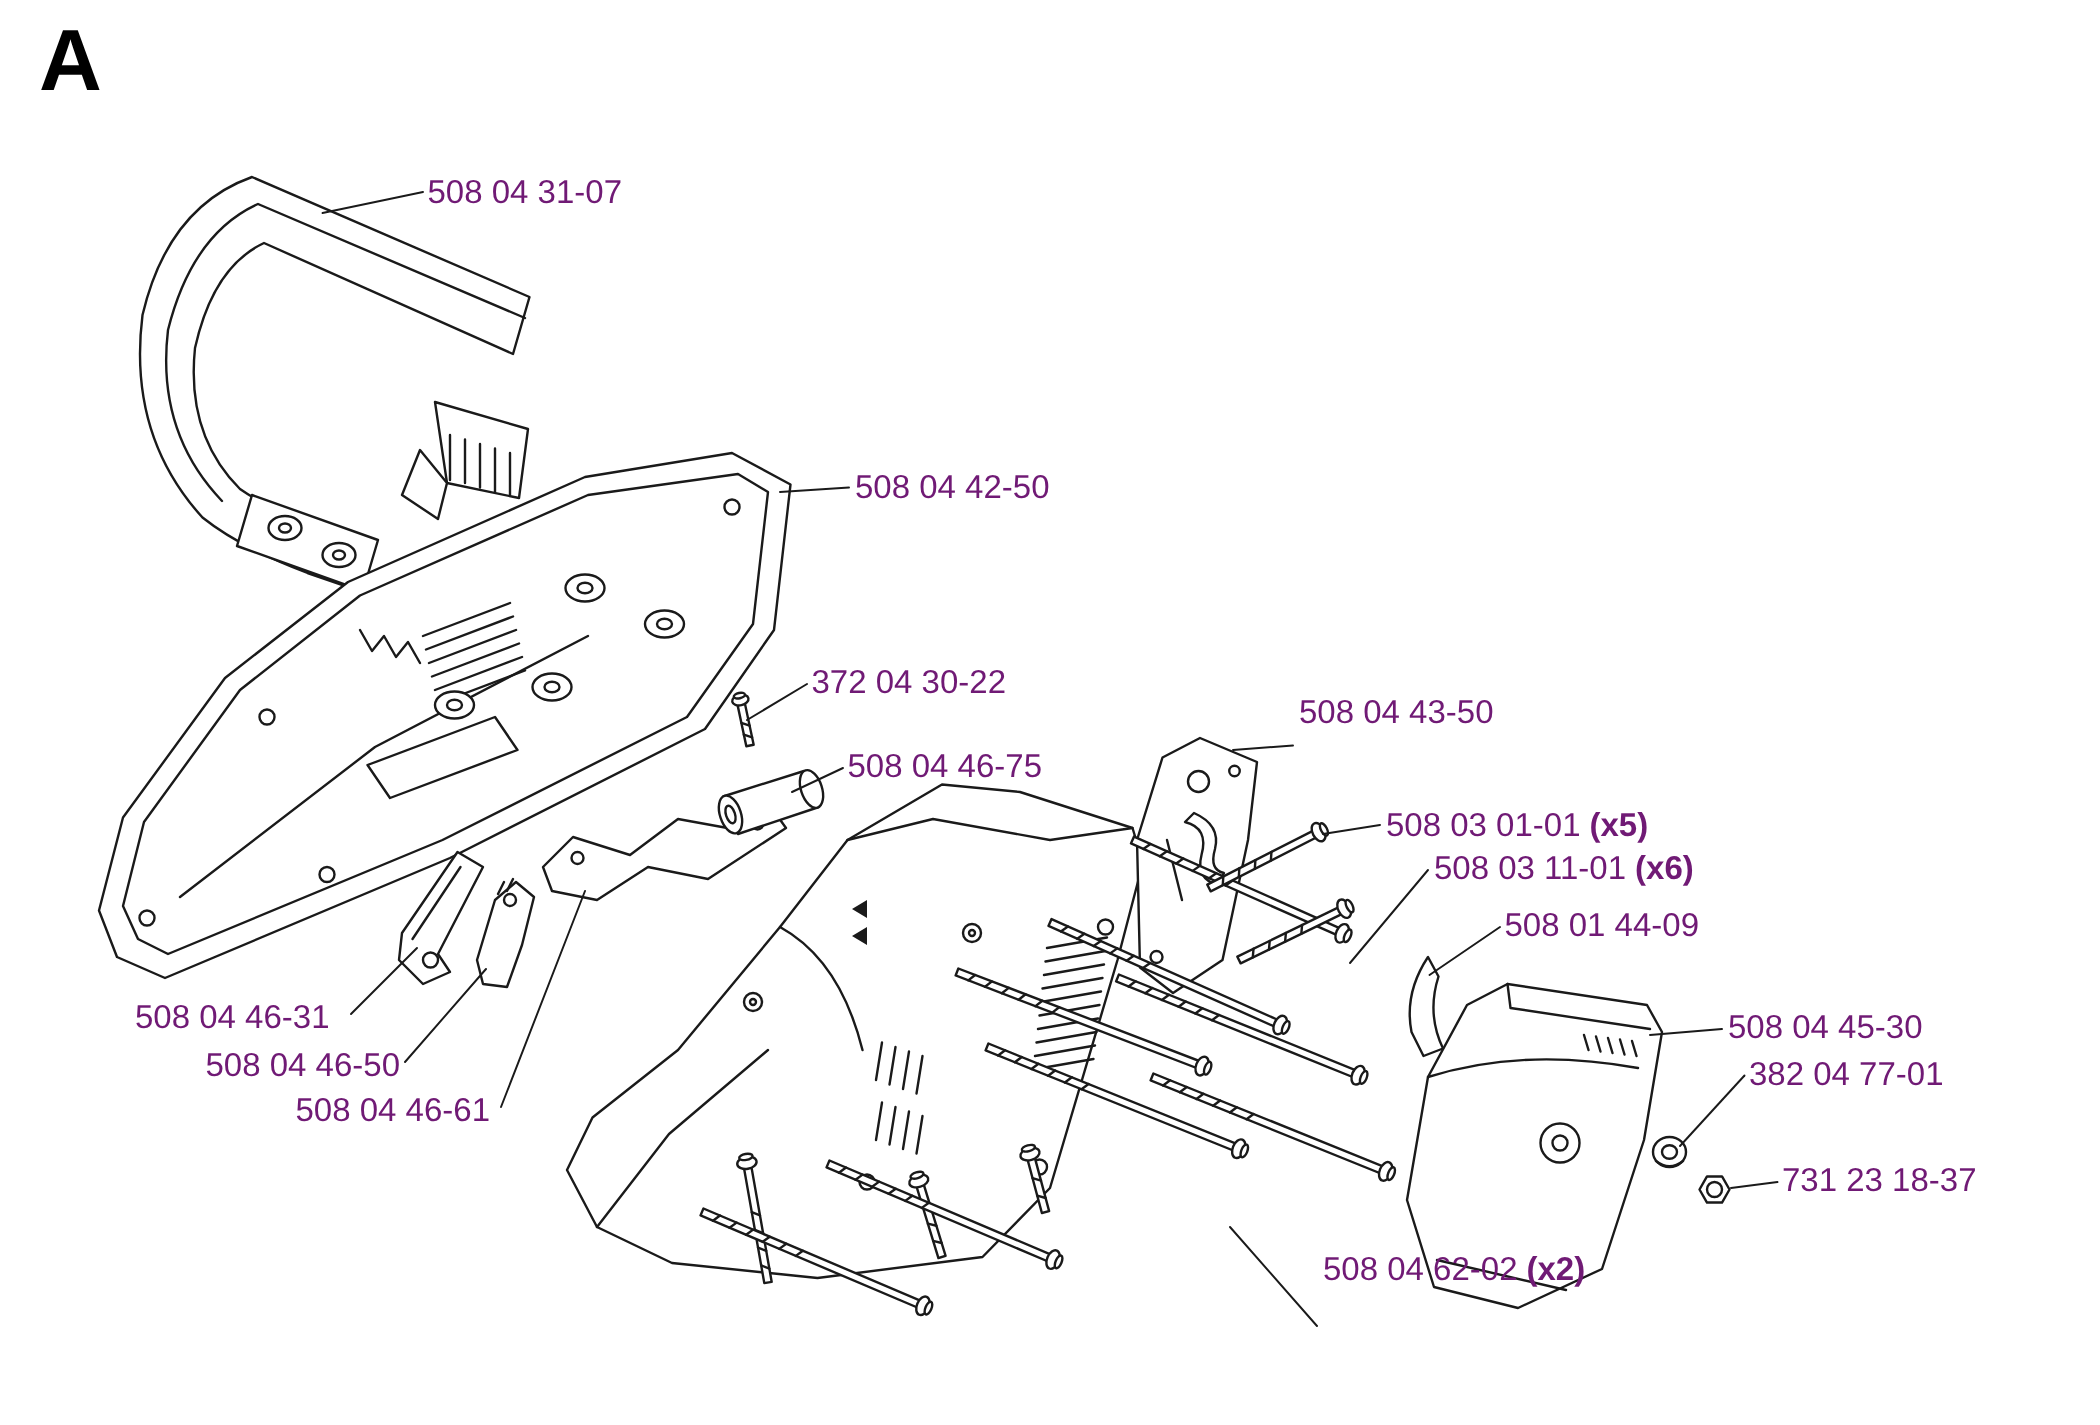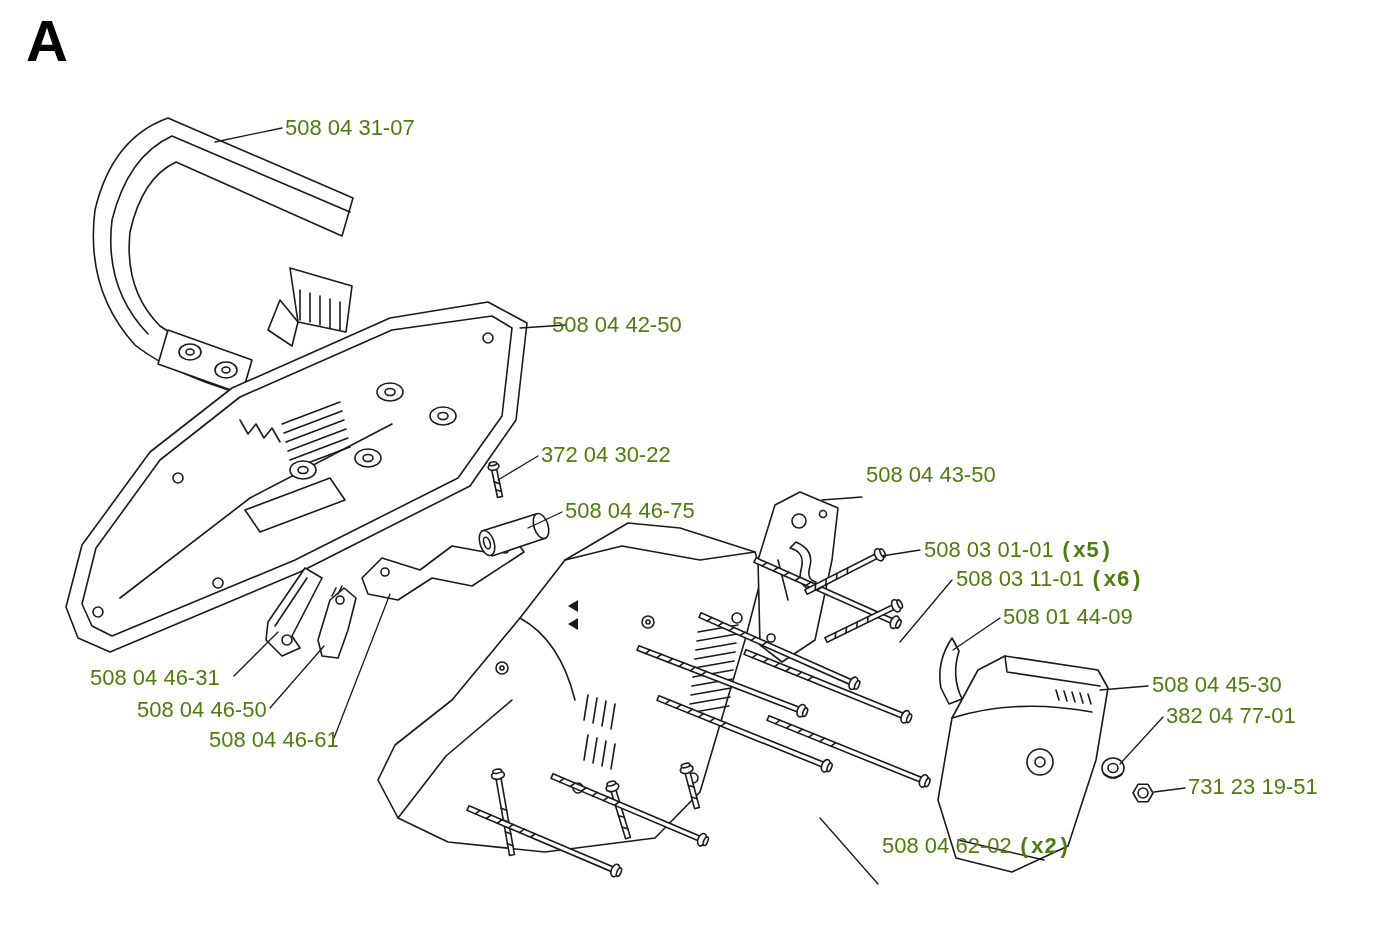--- a/index.html
+++ b/index.html
@@ -12,25 +12,25 @@
   }
   .canvas svg{position:absolute;left:0;top:0;}
   .section-letter{
     position:absolute;left:26px;top:12px;
     font-size:58px;font-weight:bold;color:#000;
     font-family:"Liberation Sans", sans-serif;
     line-height:1;
   }
   .part-label{
     position:absolute;
-    font-size:22px;color:#4d7c0f;
+    font-size:22px;color:#701a75;
     white-space:nowrap;line-height:26px;text-align:center;
   }
   .part-label .qty{font-weight:bold;}
-  .part-label .qty:not(:empty){margin-left:6px;font-family:Liberation Mono, monospace;}
+  .part-label .qty:not(:empty){margin-left:6px;}
 </style>
 </head>
 <body>
 
 <div class="canvas">
 
   <div class="section-letter">A</div>
 
   <svg width="1400" height="950" viewBox="0 0 1400 950" stroke="#1a1a1a" fill="none" stroke-width="1.6" stroke-linejoin="round" stroke-linecap="round">
 
@@ -244,28 +244,28 @@
       <path d="M1120,764 L1163,717"></path>
       <path d="M1154,792 L1185,788"></path>
       <path d="M278,632 L234,676"></path>
       <path d="M324,646 L270,708"></path>
       <path d="M390,594 L334,738"></path>
       <path d="M820,818 L878,884"></path>
     </g>
   </svg>
 
   <div class="part-label" style="left:285px;top:115px"><span>508 04 31-07</span><span class="qty"></span></div>
-  <div class="part-label" style="left:552px;top:312px"><span>508 04 42-50</span><span class="qty"></span></div>
+  <div class="part-label" style="left:570px;top:312px"><span>508 04 42-50</span><span class="qty"></span></div>
   <div class="part-label" style="left:541px;top:442px"><span>372 04 30-22</span><span class="qty"></span></div>
   <div class="part-label" style="left:565px;top:498px"><span>508 04 46-75</span><span class="qty"></span></div>
   <div class="part-label" style="left:866px;top:462px"><span>508 04 43-50</span><span class="qty"></span></div>
   <div class="part-label" style="left:924px;top:537px"><span>508 03 01-01</span><span class="qty">(x5)</span></div>
   <div class="part-label" style="left:956px;top:566px"><span>508 03 11-01</span><span class="qty">(x6)</span></div>
   <div class="part-label" style="left:1003px;top:604px"><span>508 01 44-09</span><span class="qty"></span></div>
   <div class="part-label" style="left:1152px;top:672px"><span>508 04 45-30</span><span class="qty"></span></div>
   <div class="part-label" style="left:1166px;top:703px"><span>382 04 77-01</span><span class="qty"></span></div>
-  <div class="part-label" style="left:1188px;top:774px"><span>731 23 19-51</span><span class="qty"></span></div>
+  <div class="part-label" style="left:1188px;top:774px"><span>731 23 18-37</span><span class="qty"></span></div>
   <div class="part-label" style="left:90px;top:665px"><span>508 04 46-31</span><span class="qty"></span></div>
   <div class="part-label" style="left:137px;top:697px"><span>508 04 46-50</span><span class="qty"></span></div>
-  <div class="part-label" style="left:209px;top:727px"><span>508 04 46-61</span><span class="qty"></span></div>
+  <div class="part-label" style="left:197px;top:727px"><span>508 04 46-61</span><span class="qty"></span></div>
   <div class="part-label" style="left:882px;top:833px"><span>508 04 62-02</span><span class="qty">(x2)</span></div>
 
 </div>
 
 </body></html>

